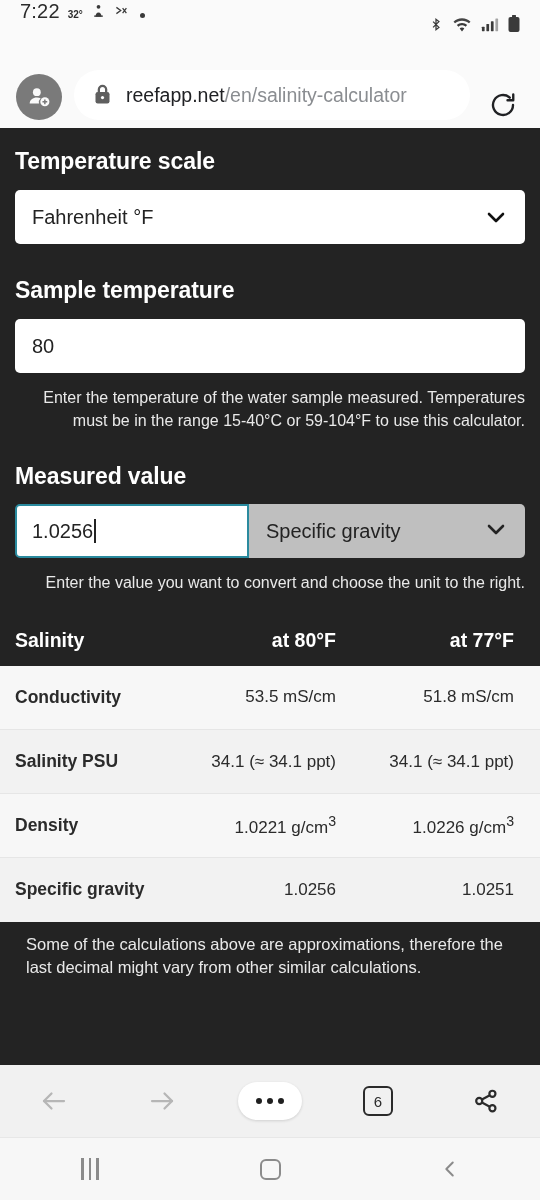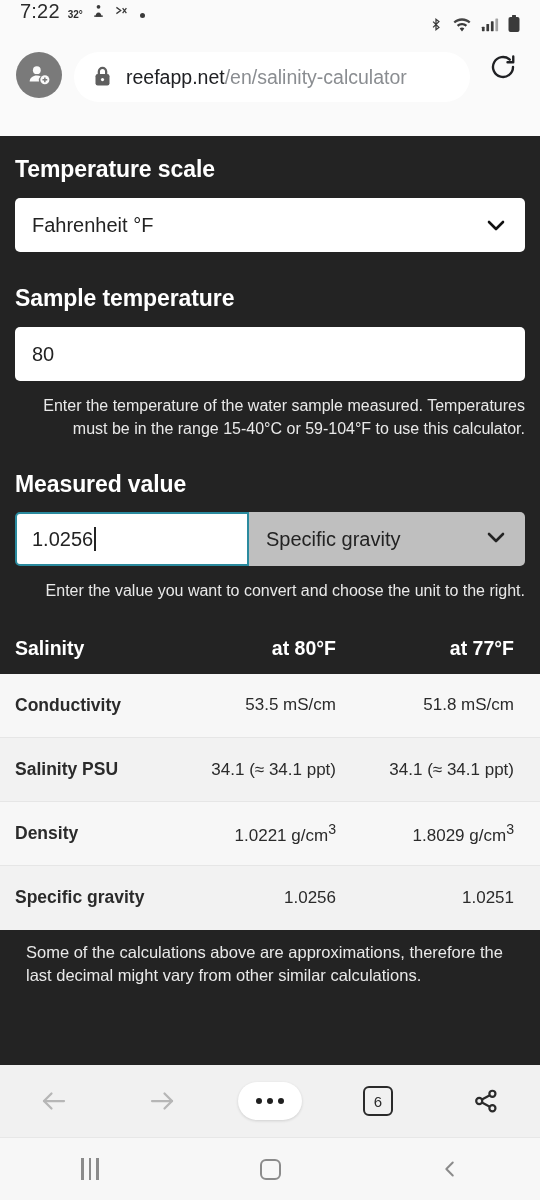--- a/index.html
+++ b/index.html
@@ -18,41 +18,41 @@
   .sb-left { display: flex; align-items: baseline; gap: 8px; flex: 1; }
   .sb-time { font-size: 20px; color: #2b2b2b; letter-spacing: .2px; }
   .sb-temp { font-size: 10px; font-weight: bold; color: #2b2b2b; }
   .sb-ic { display: inline-flex; align-items: center; color: #3a3a3a; }
   .sb-dot { width: 5px; height: 5px; border-radius: 50%; background: #3a3a3a; display:inline-block; margin-left:2px;}
   .sb-right { display: flex; align-items: center; gap: 9px; color: #3a3a3a; }
 
   
   .urlbar {
     height: 68px; background: #fafafa;
-    display: flex; align-items: flex-start; padding: 0 16px; gap: 12px;
+    display: flex; align-items: flex-end; padding: 0 16px; gap: 12px;
   }
   .avatar {
     width: 46px; height: 46px; border-radius: 50%;
     background: #7a7a7a; display: flex; align-items: center; justify-content: center;
     flex: 0 0 auto;
   }
   .omnibox {
     flex: 1; height: 50px; background: #fff; border-radius: 25px;
     display: flex; align-items: center; padding: 0 18px; gap: 13px;
     overflow: hidden;
   }
   .lock { flex: 0 0 auto; color: #5f5f5f; display: flex; }
   .url { font-size: 19.5px; white-space: nowrap; overflow: hidden; }
   .url .host { color: #202124; }
   .url .path { color: #8a8d91; }
   .reload { flex: 0 0 auto; width: 42px; display: flex; align-items: center; justify-content: center; color: #202124; }
 
   
   .page {
-    position: absolute; left: 0; top: 136px; width: 540px; height: 945px;
+    position: absolute; left: 0; top: 128px; width: 540px; height: 945px;
     background: #232323; color: #fff; overflow: hidden;
   }
   .pad { padding: 0 15px; }
   h2.sec {
     font-size: 23px; font-weight: bold; color: #fff;
     letter-spacing: -.1px;
   }
   .field {
     width: 100%; height: 54px; background: #fff; border-radius: 5px;
     display: flex; align-items: center; padding: 0 17px;
@@ -279,21 +279,21 @@
             <td class="c2">51.8 mS/cm</td>
           </tr>
           <tr class="even">
             <td class="c0">Salinity PSU</td>
             <td class="c1">34.1 (≈ 34.1 ppt)</td>
             <td class="c2">34.1 (≈ 34.1 ppt)</td>
           </tr>
           <tr class="odd">
             <td class="c0">Density</td>
             <td class="c1"><span>1.0221 g/cm</span><sup>3</sup></td>
-            <td class="c2"><span>1.8029 g/cm</span><sup>3</sup></td>
+            <td class="c2"><span>1.0226 g/cm</span><sup>3</sup></td>
           </tr>
           <tr class="even last">
             <td class="c0">Specific gravity</td>
             <td class="c1">1.0256</td>
             <td class="c2">1.0251</td>
           </tr>
         </tbody>
       </table>
     </div>
 

